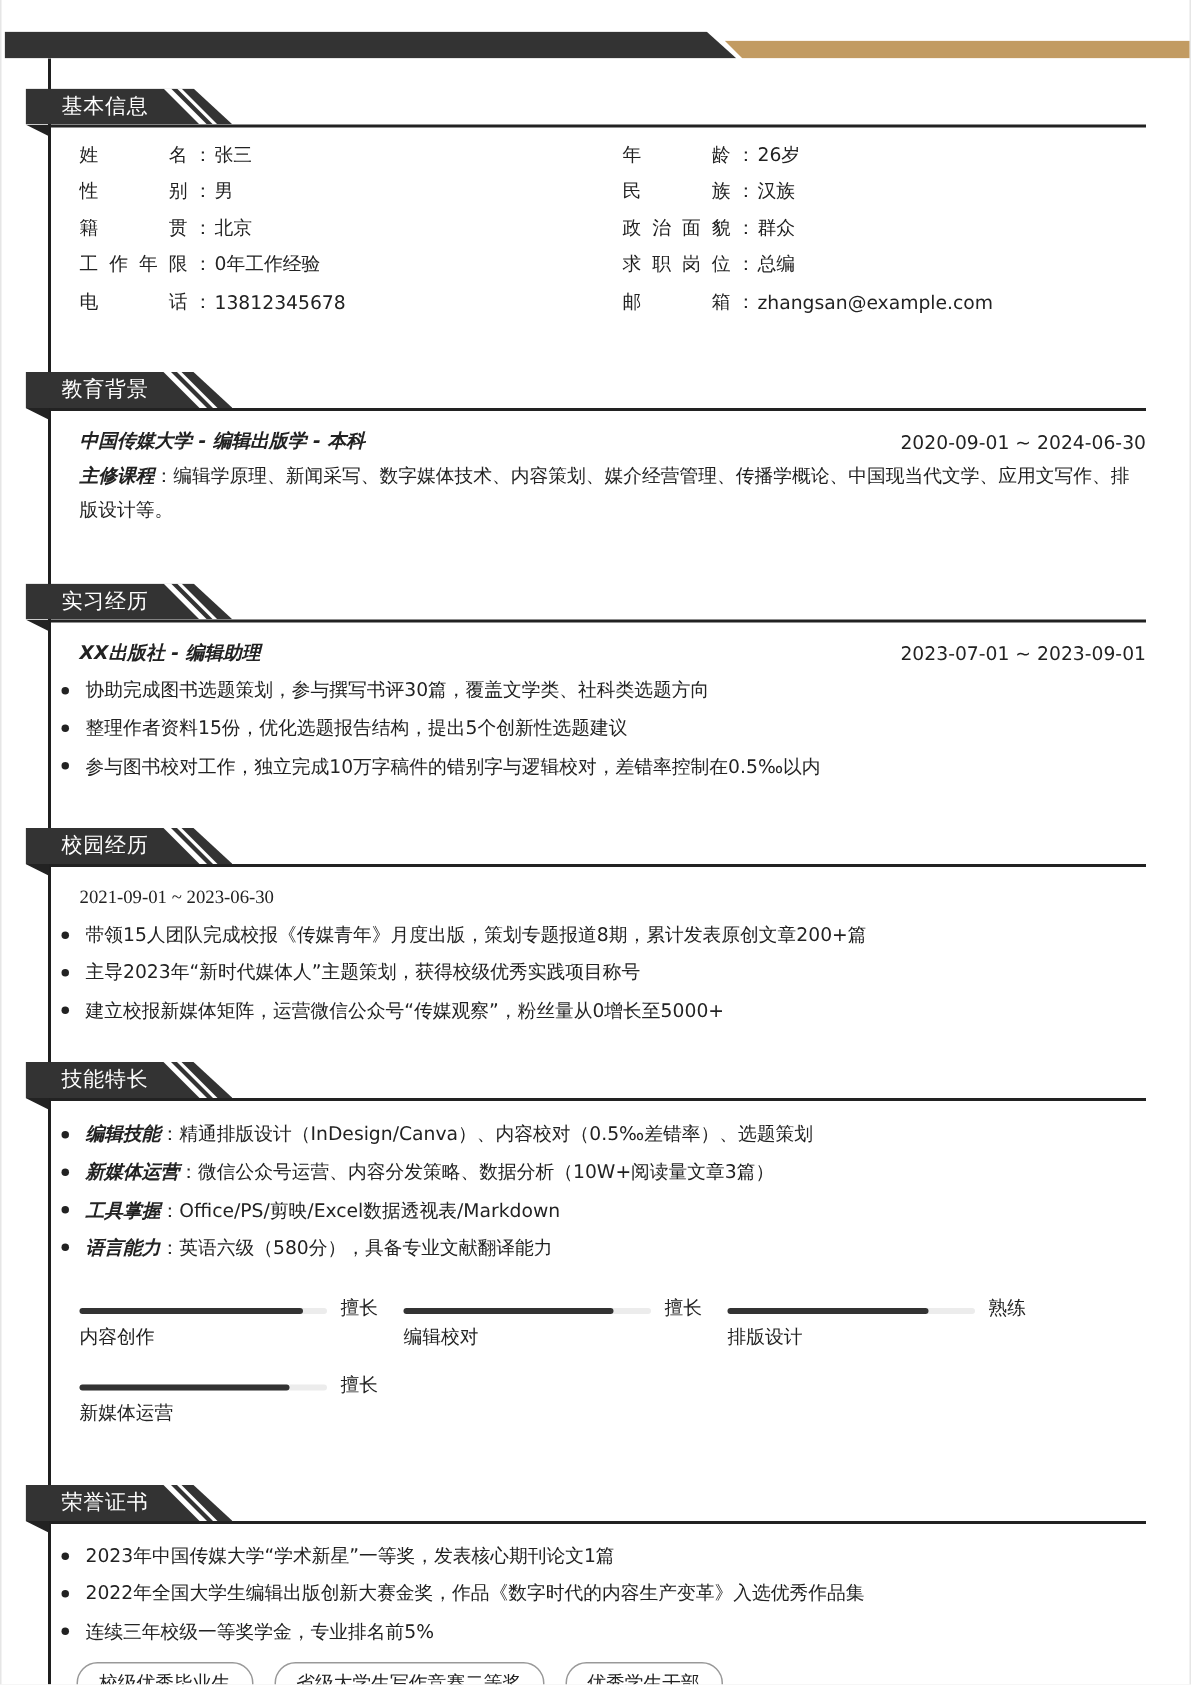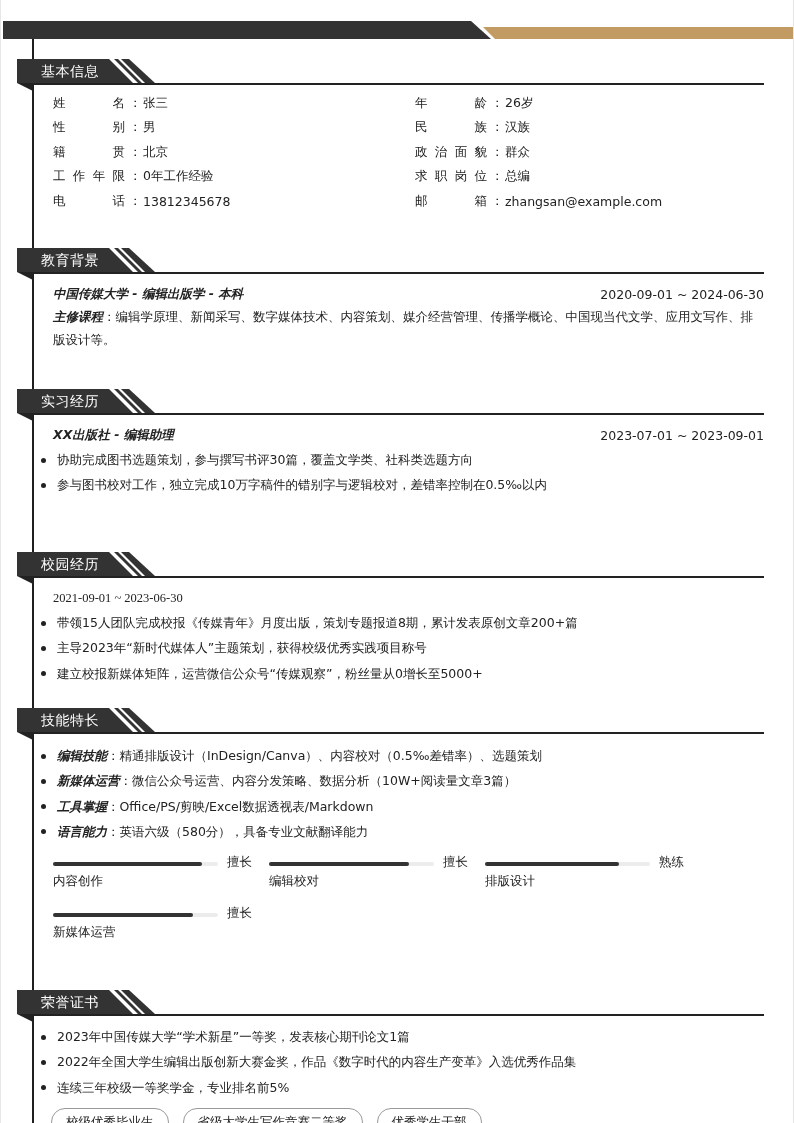--- a/index.html
+++ b/index.html
@@ -39,21 +39,21 @@
 
     .line-row { display: flex; justify-content: space-between; align-items: center; height: 24px; }
     .bold { font-weight: bold; font-style: italic; }
     .para { line-height: 22.5px; }
 
     ul.bullets { list-style: none; }
     ul.bullets li { position: relative; padding-left: 20px; height: 25.3px; line-height: 25.3px; white-space: nowrap; }
     ul.bullets li::before { content: ""; position: absolute; left: 4px; top: 10.5px; width: 5px; height: 5px; border-radius: 50%; background: #222; }
 
     
-    .skill-bars { display: flex; flex-wrap: wrap; margin-top: 10px; text-align: right; }
+    .skill-bars { display: flex; flex-wrap: wrap; margin-top: 20px; text-align: right; }
     .skill { width: 216px; height: 51px; position: relative; }
     .bar-track { position: absolute; left: 0; top: 8px; width: 165px; height: 4px; background: #ececec; border-radius: 2px; }
     .bar-fill { height: 4px; background: #333; border-radius: 2px; }
     .skill-level { position: absolute; left: 174px; top: 0; font-size: 12.5px; }
     .skill-name { position: absolute; left: 0; top: 19px; font-size: 12.5px; }
 
     .tags { display: flex; gap: 14px; margin-top: 8px; }
     .tag { border: 1px solid #999; border-radius: 14px; padding: 3px 14px; font-size: 12.5px; height: 28px; line-height: 20px; background: #fff; }
   </style>
 </head>
@@ -194,20 +194,21 @@
       <div class="sec-title">实习经历</div>
       <div class="sec-rule"></div>
     </div>
     <div class="sec-body" style="padding-top:8px;">
       <div class="line-row">
         <span class="bold">XX出版社 - 编辑助理</span>
         <span>2023-07-01 ~ 2023-09-01</span>
       </div>
       <ul class="bullets" style="margin-left:-16px;">
         <li>协助完成图书选题策划，参与撰写书评30篇，覆盖文学类、社科类选题方向</li>
+        <li>整理作者资料15份，优化选题报告结构，提出5个创新性选题建议</li>
         <li>参与图书校对工作，独立完成10万字稿件的错别字与逻辑校对，差错率控制在0.5‰以内</li>
       </ul>
     </div>
   </div>
 
   <div class="section" style="top:552px;">
     <div class="sec-head">
       <div class="sec-tab"></div>
       <div class="sec-stripe s1"></div>
       <div class="sec-stripe s2"></div>

